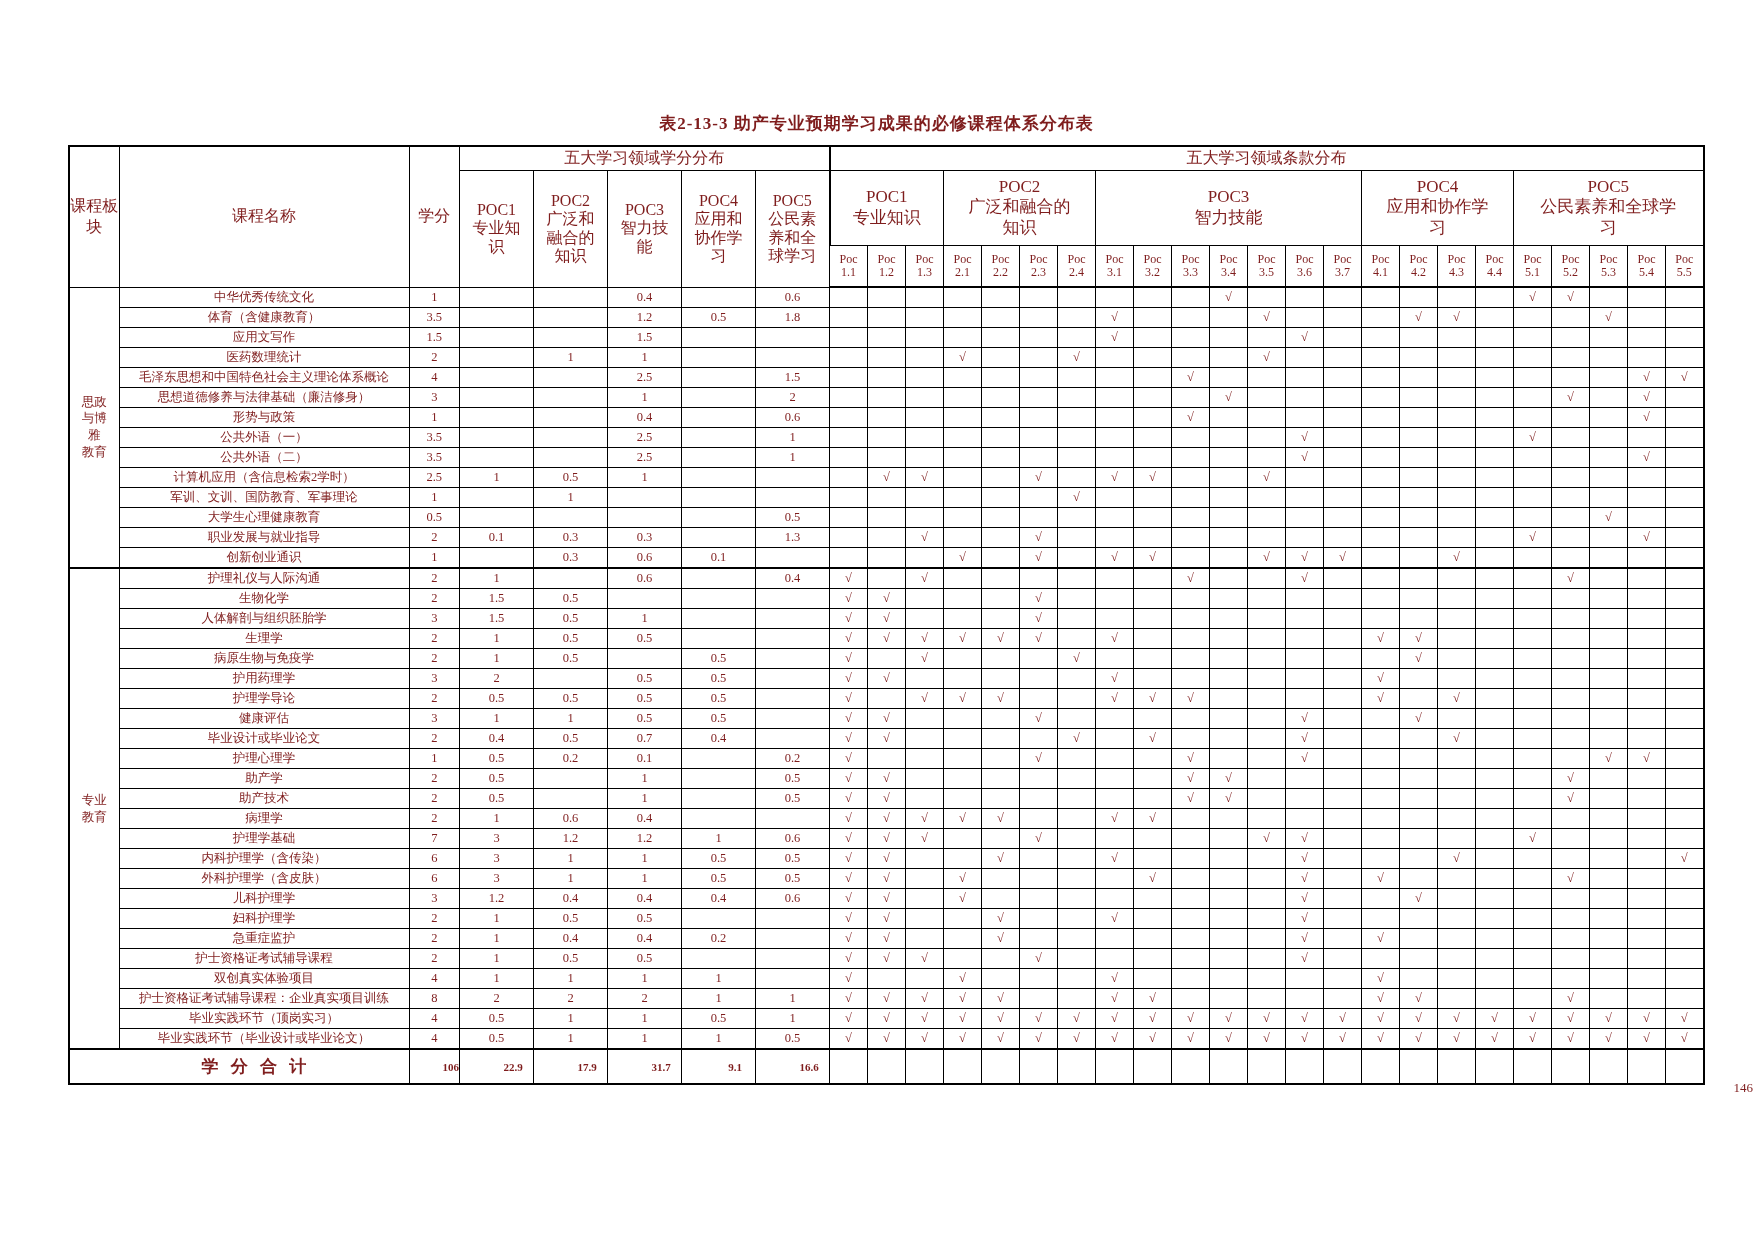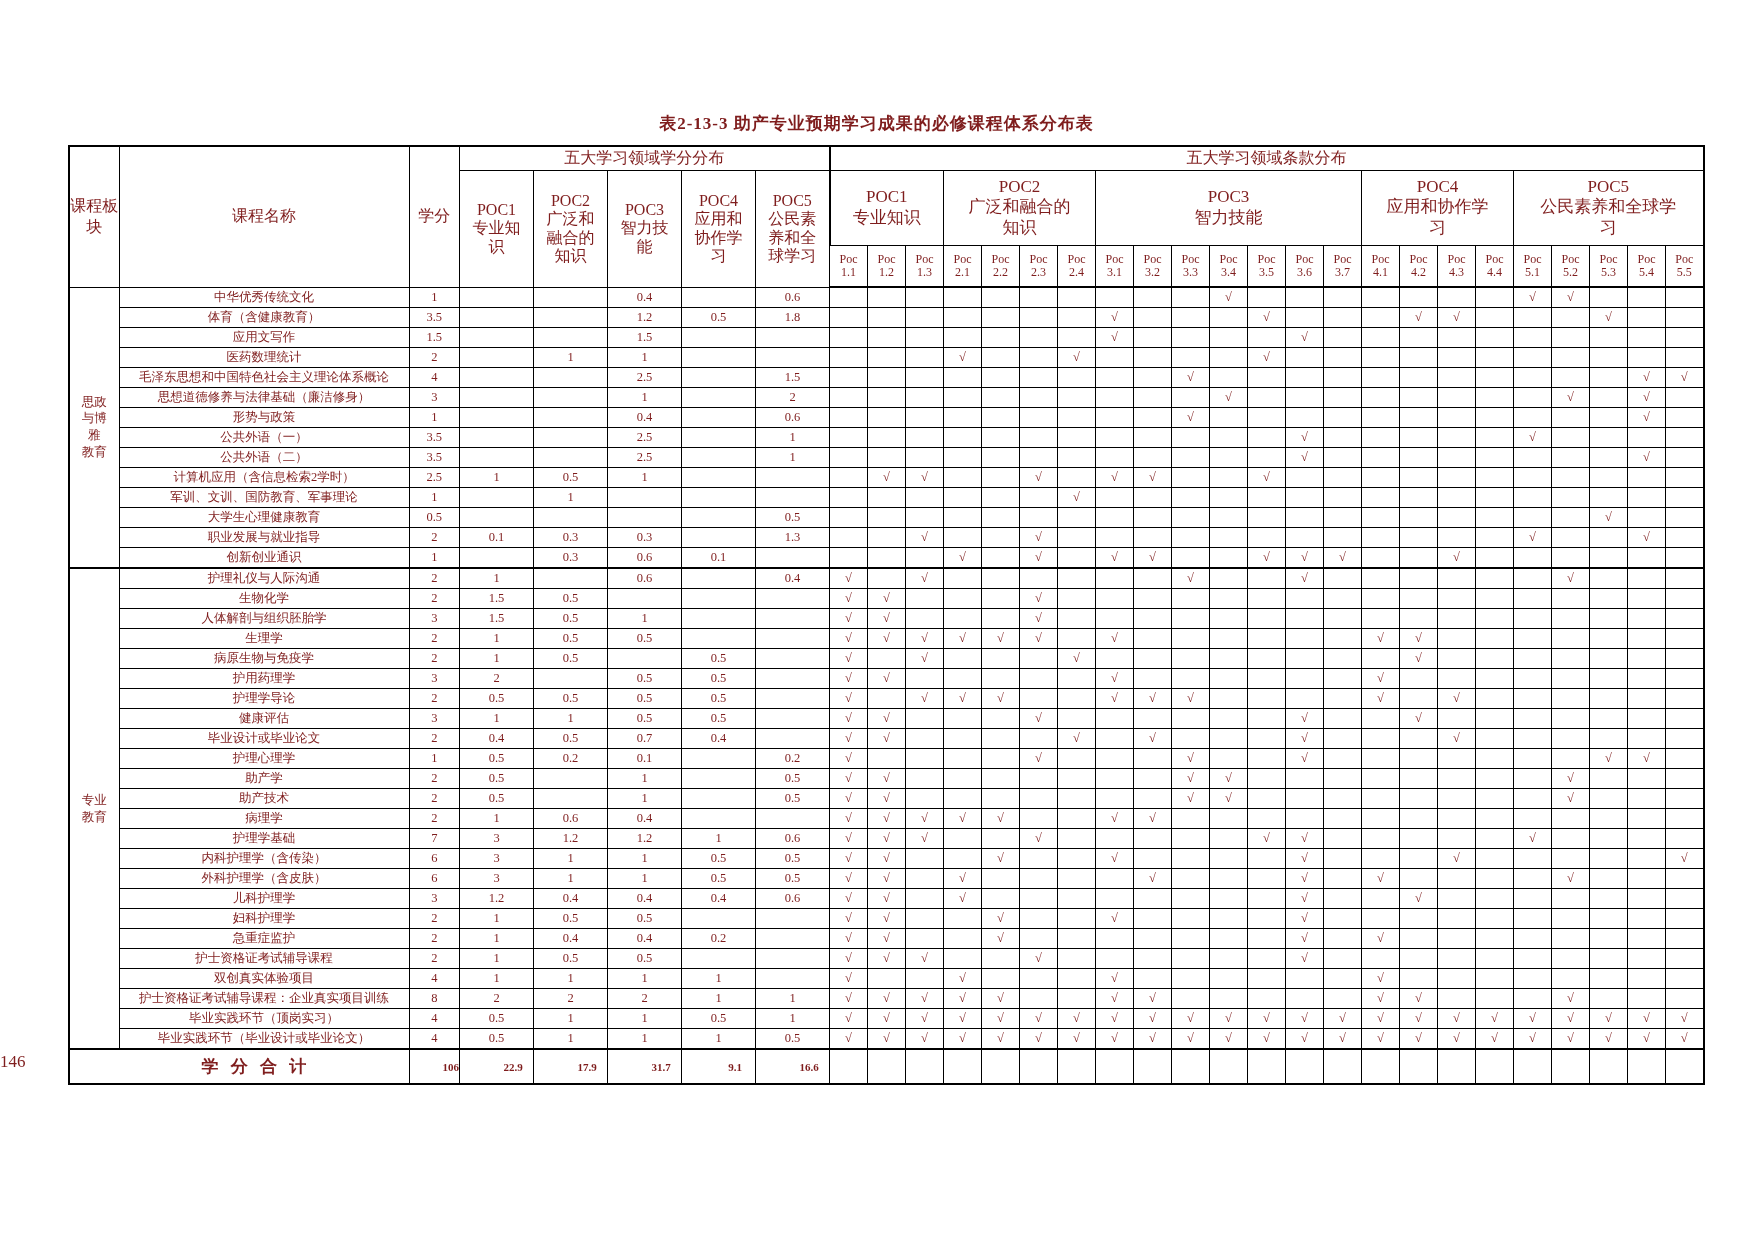--- a/index.html
+++ b/index.html
@@ -5,22 +5,22 @@
   html,body { margin:0; padding:0; background:#ffffff; }
   .page {
     position:relative; width:1753px; height:1240px; background:#fff;
     font-family:"Liberation Serif","DejaVu Serif",serif; color:#7f1d1d;
   }
   .doc-title {
     position:absolute; top:112px; left:0; width:100%;
     text-align:center; font-size:17px; font-weight:bold; letter-spacing:1px;
   }
   .page-number {
-    position:absolute; top:1052px; left:0; width:100%;
-    text-align:left; font-size:17px;
+    position:absolute; top:1080px; left:0; width:100%;
+    text-align:right; font-size:13px;
   }
   table.matrix {
     position:absolute; left:68px; top:145px;
     border-collapse:collapse; table-layout:fixed;
     border:2px solid #000;
   }
   .matrix td, .matrix th {
     border:1px solid #000; padding:0; text-align:center; vertical-align:middle;
     overflow:hidden; font-weight:normal;
   }

